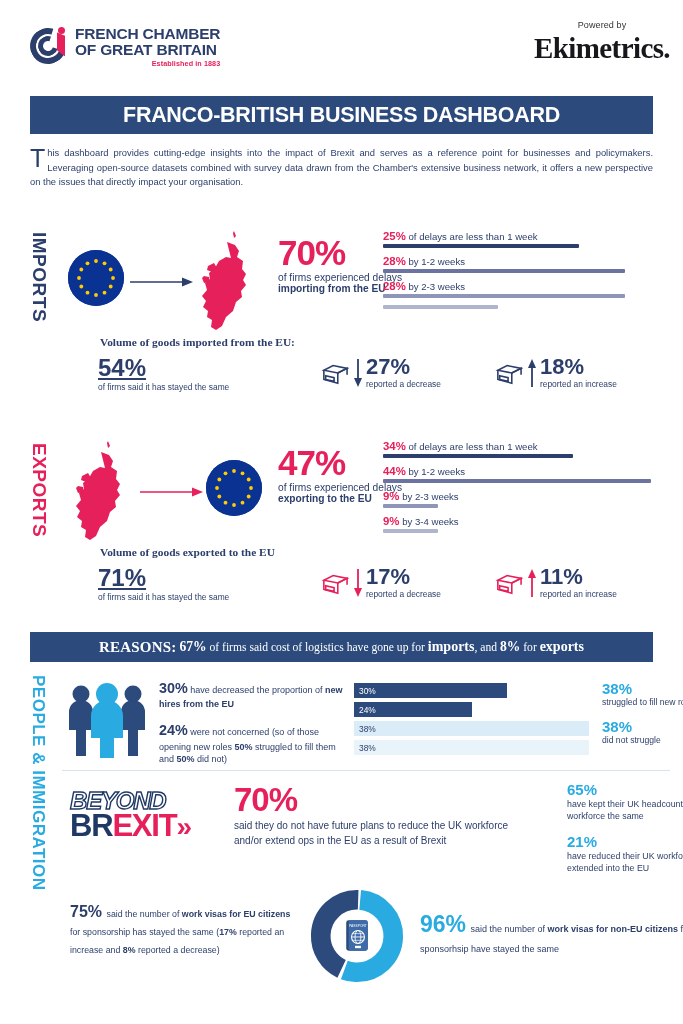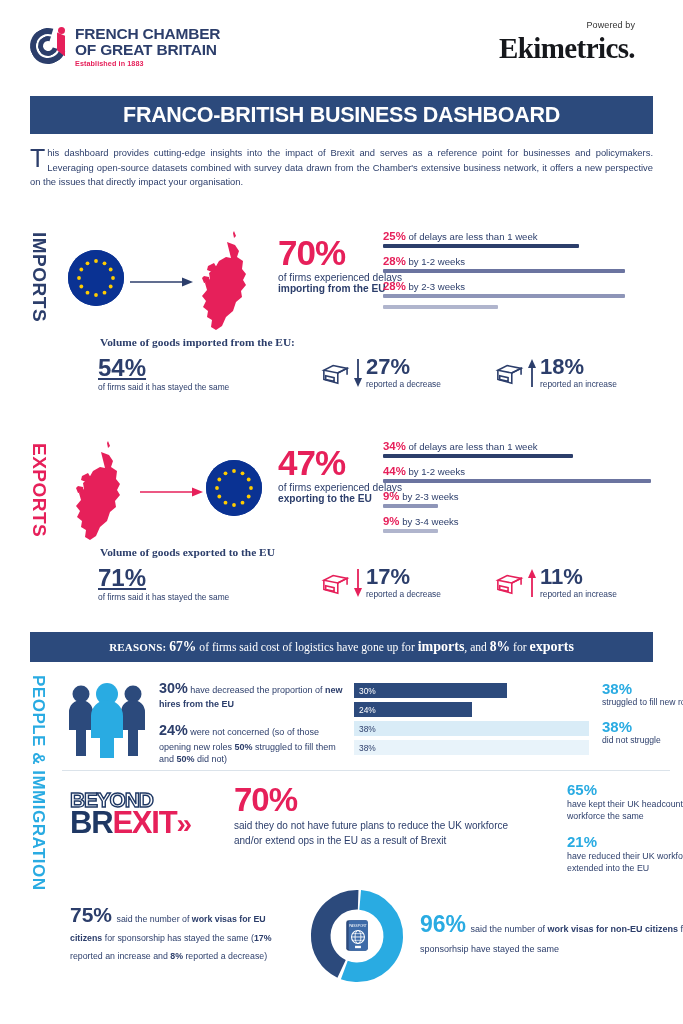--- a/index.html
+++ b/index.html
@@ -57,25 +57,25 @@
     position:absolute; right:1px; top:-1px; width:7px; height:7px;
     background: var(--red); border-radius:50%;
   }
   .fccgb-text { line-height: 1.02; }
   .fccgb-text .l1, .fccgb-text .l2 {
     font-size: 15.5px; font-weight: 700; letter-spacing: -0.2px;
     color: var(--navy); white-space: nowrap;
   }
   .fccgb-text .est {
     font-size: 7.2px; font-weight: 700; color: var(--red);
-    margin-top: 2px; letter-spacing: 0.1px;
+    text-align: right; margin-top: 2px; letter-spacing: 0.1px;
   }
 
   .ekim {
-    position: absolute; right: 48px; top: 20px; text-align: right;
+    position: absolute; right: 13px; top: 20px; text-align: center;
   }
   .ekim .powered {
     font-size: 9px; color: #333; letter-spacing: 0.1px; margin-bottom: 2px;
   }
   .ekim .brand {
     font-family: "Liberation Serif", serif;
     font-size: 29px; font-weight: 700; color: #16181c; letter-spacing: -0.6px;
   }
 
   
@@ -159,21 +159,21 @@
   .vol-chg .arrow { width: 10px; height: 30px; flex:none; }
   .vol-chg .txt .pct { font-size: 22px; font-weight: 700; color: var(--navy); line-height: 1; }
   .vol-chg .txt .cap { font-size: 8.4px; color: var(--navy); margin-top: 1px; }
 
   
   .reasons {
     position: absolute; left: 30px; top: 632px; width: 623px; height: 30px;
     background: #2c4a7c; display: flex; align-items: center; justify-content: center;
     color: #fff; font-family: "Liberation Serif", serif; font-size: 11.6px;
   }
-  .reasons .r-small { font-size: 11px; font-weight: 700; letter-spacing: 0.2px; }
+  .reasons .r-small { font-size: 15px; font-weight: 700; letter-spacing: 0.2px; }
   .reasons .r-num { font-size: 13.6px; font-weight: 700; }
   .reasons .r-word { font-size: 14px; font-weight: 700; }
 
   
   .people { position: absolute; left: 62px; top: 678px; width: 608px; }
   .people-row { position: relative; height: 92px; }
 
   .people-icon { position: absolute; left: 2px; top: 2px; width: 86px; height: 78px; }
 
   .people-text { position: absolute; left: 97px; top: 0px; width: 188px; }
@@ -192,22 +192,23 @@
   .pright .blk { margin-bottom: 9px; }
   .pright .num { font-size: 15px; font-weight: 700; color: var(--lblue); }
   .pright .cap { font-size: 8.6px; color: var(--navy); line-height: 1.35; }
 
   hr.divider { border: none; border-top: 1px solid #dbe3ea; margin: 0; }
 
   
   .brexit-row { position: relative; height: 98px; margin-top: 6px; }
   .bblogo { position: absolute; left: 8px; top: 14px; width: 150px; }
   .bblogo .line1 {
-    font-size: 21px; font-weight: 700; letter-spacing: -1.2px; line-height: 0.86;
+    font-size: 24px; font-weight: 700; letter-spacing: -1.2px; line-height: 0.86;
     color: transparent;
+    font-style: italic;
     -webkit-text-stroke: 1.4px var(--navy-deep);
   }
   .bblogo .line2 {
     font-size: 31px; font-weight: 700; letter-spacing: -1.2px; line-height: 0.92;
     color: var(--navy-deep); white-space: nowrap;
   }
   .bblogo .line2 .ex { color: var(--red); }
   .bblogo .line2 .chev { color: var(--red); font-size: 28px; }
 
   .bbmain { position: absolute; left: 172px; top: 6px; width: 290px; }
@@ -215,21 +216,21 @@
   .bbmain .cap { font-size: 10px; color: var(--navy); line-height: 1.5; margin-top: 2px; }
 
   .bbright { position: absolute; left: 505px; top: 4px; width: 165px; }
   .bbright .blk { margin-bottom: 10px; }
   .bbright .num { font-size: 15px; font-weight: 700; color: var(--lblue); }
   .bbright .cap { font-size: 8.8px; color: var(--navy); line-height: 1.4; }
 
   
   .visa-row { position: relative; height: 110px; margin-top: 6px; }
   .visa-left { position: absolute; left: 8px; top: 22px; width: 230px; }
-  .visa-left .num { font-size: 21px; font-weight: 700; color: var(--navy); }
+  .visa-left .num { font-size: 16px; font-weight: 700; color: var(--navy); }
   .visa-left .cap { font-size: 8.8px; color: var(--navy); line-height: 1.45; }
   .visa-left b { font-weight: 700; }
 
   .donut { position: absolute; left: 246px; top: 6px; width: 98px; height: 98px; }
 
   .visa-right { position: absolute; left: 358px; top: 30px; width: 300px; }
   .visa-right .num { font-size: 23px; font-weight: 700; color: var(--lblue); }
   .visa-right .cap { font-size: 9px; color: var(--navy); line-height: 1.45; }
   .visa-right b { font-weight: 700; }
 </style>

